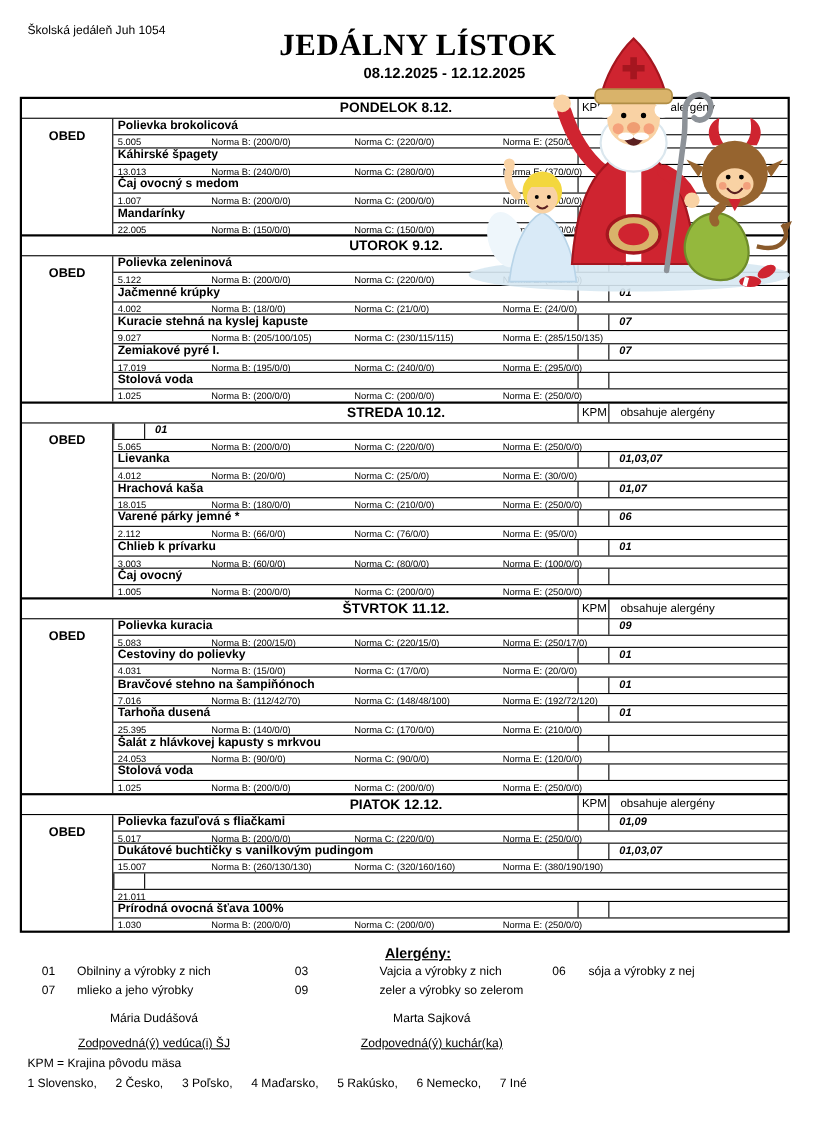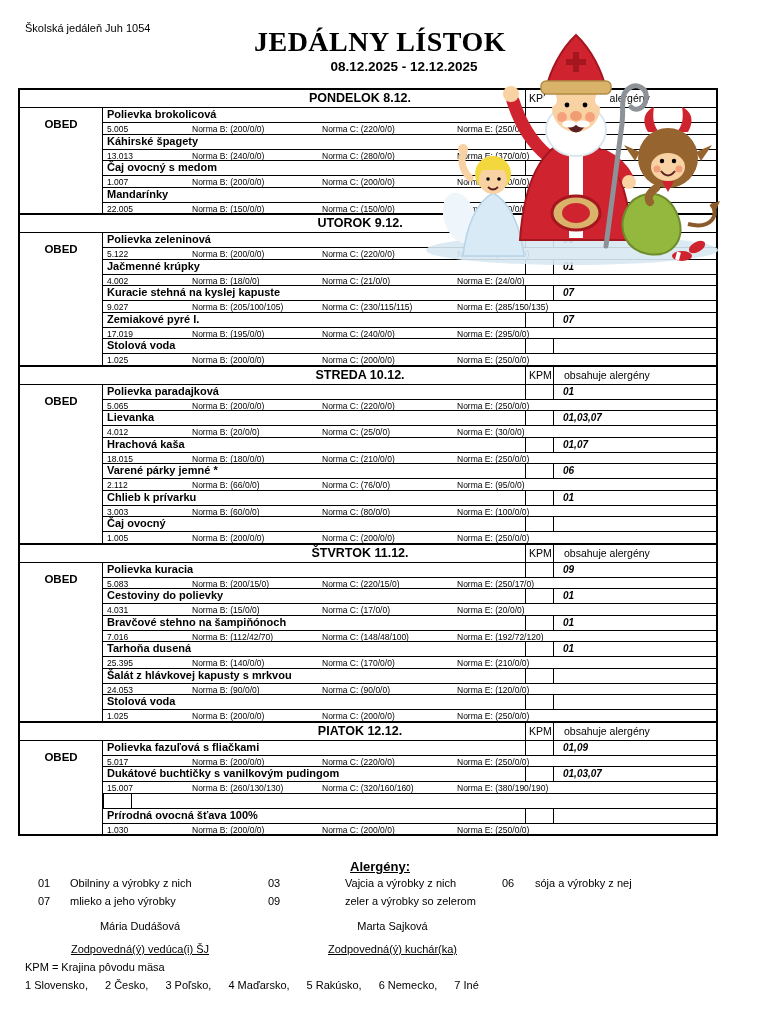--- a/index.html
+++ b/index.html
@@ -213,21 +213,20 @@
     <div class="day-header">
       <div class="day-title">STREDA 10.12.</div>
       <div class="kpm-header">KPM</div>
       <div class="allergen-header">obsahuje alergény</div>
     </div>
     <div class="day-body">
       <div class="obed-col">OBED</div>
       <div class="dishes">
   <div class="dish">
     <div class="name-row">
-      <div class="dish-name">Polievka paradajková</div>
       <div class="kpm-cell"></div>
       <div class="allergen-cell">01</div>
     </div>
     <div class="norma-row">
       <span class="code">5.065</span>
     <span class="np" style="left: 89px;"><span>Norma B:</span> <span>(200/0/0)</span></span>
               <span class="np" style="left: 219px;"><span>Norma C:</span> <span>(220/0/0)</span></span>
               <span class="np" style="left: 354px;"><span>Norma E:</span> <span>(250/0/0)</span></span>
             </div>
   </div>
@@ -435,20 +434,23 @@
     <span class="np" style="left: 89px;"><span>Norma B:</span> <span>(260/130/130)</span></span>
               <span class="np" style="left: 219px;"><span>Norma C:</span> <span>(320/160/160)</span></span>
               <span class="np" style="left: 354px;"><span>Norma E:</span> <span>(380/190/190)</span></span>
             </div>
   </div>
 
   <div class="dish">
     <div class="name-row">
       <div class="kpm-cell"></div>
       <div class="allergen-cell"></div>
+    </div>
+    <div class="norma-row">
+      <span class="code">21.011</span>
     </div>
   </div>
 
   <div class="dish">
     <div class="name-row">
       <div class="dish-name">Prírodná ovocná šťava 100%</div>
       <div class="kpm-cell"></div>
       <div class="allergen-cell"></div>
     </div>
     <div class="norma-row">

